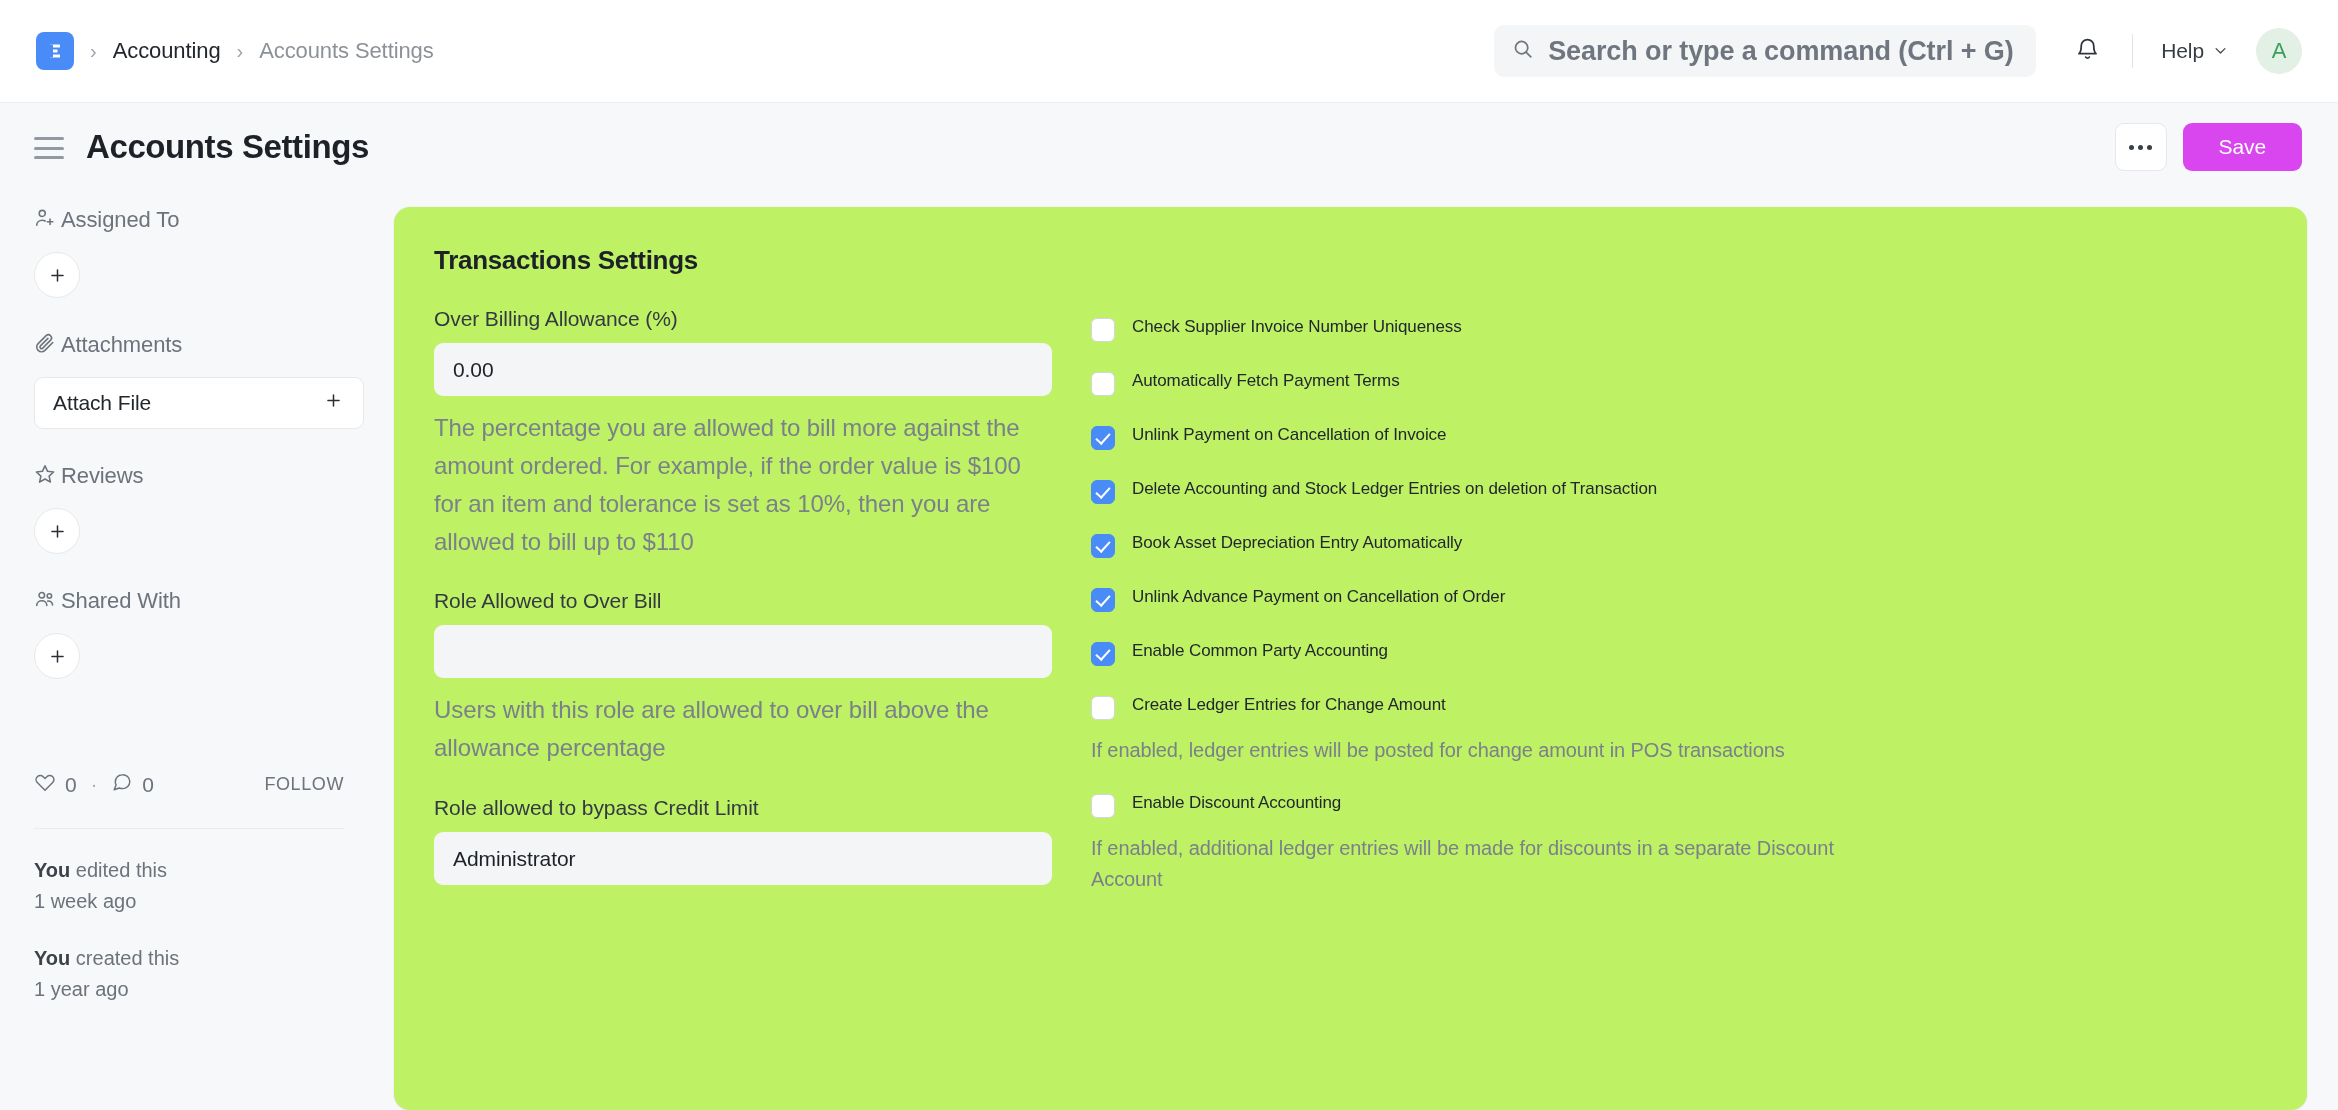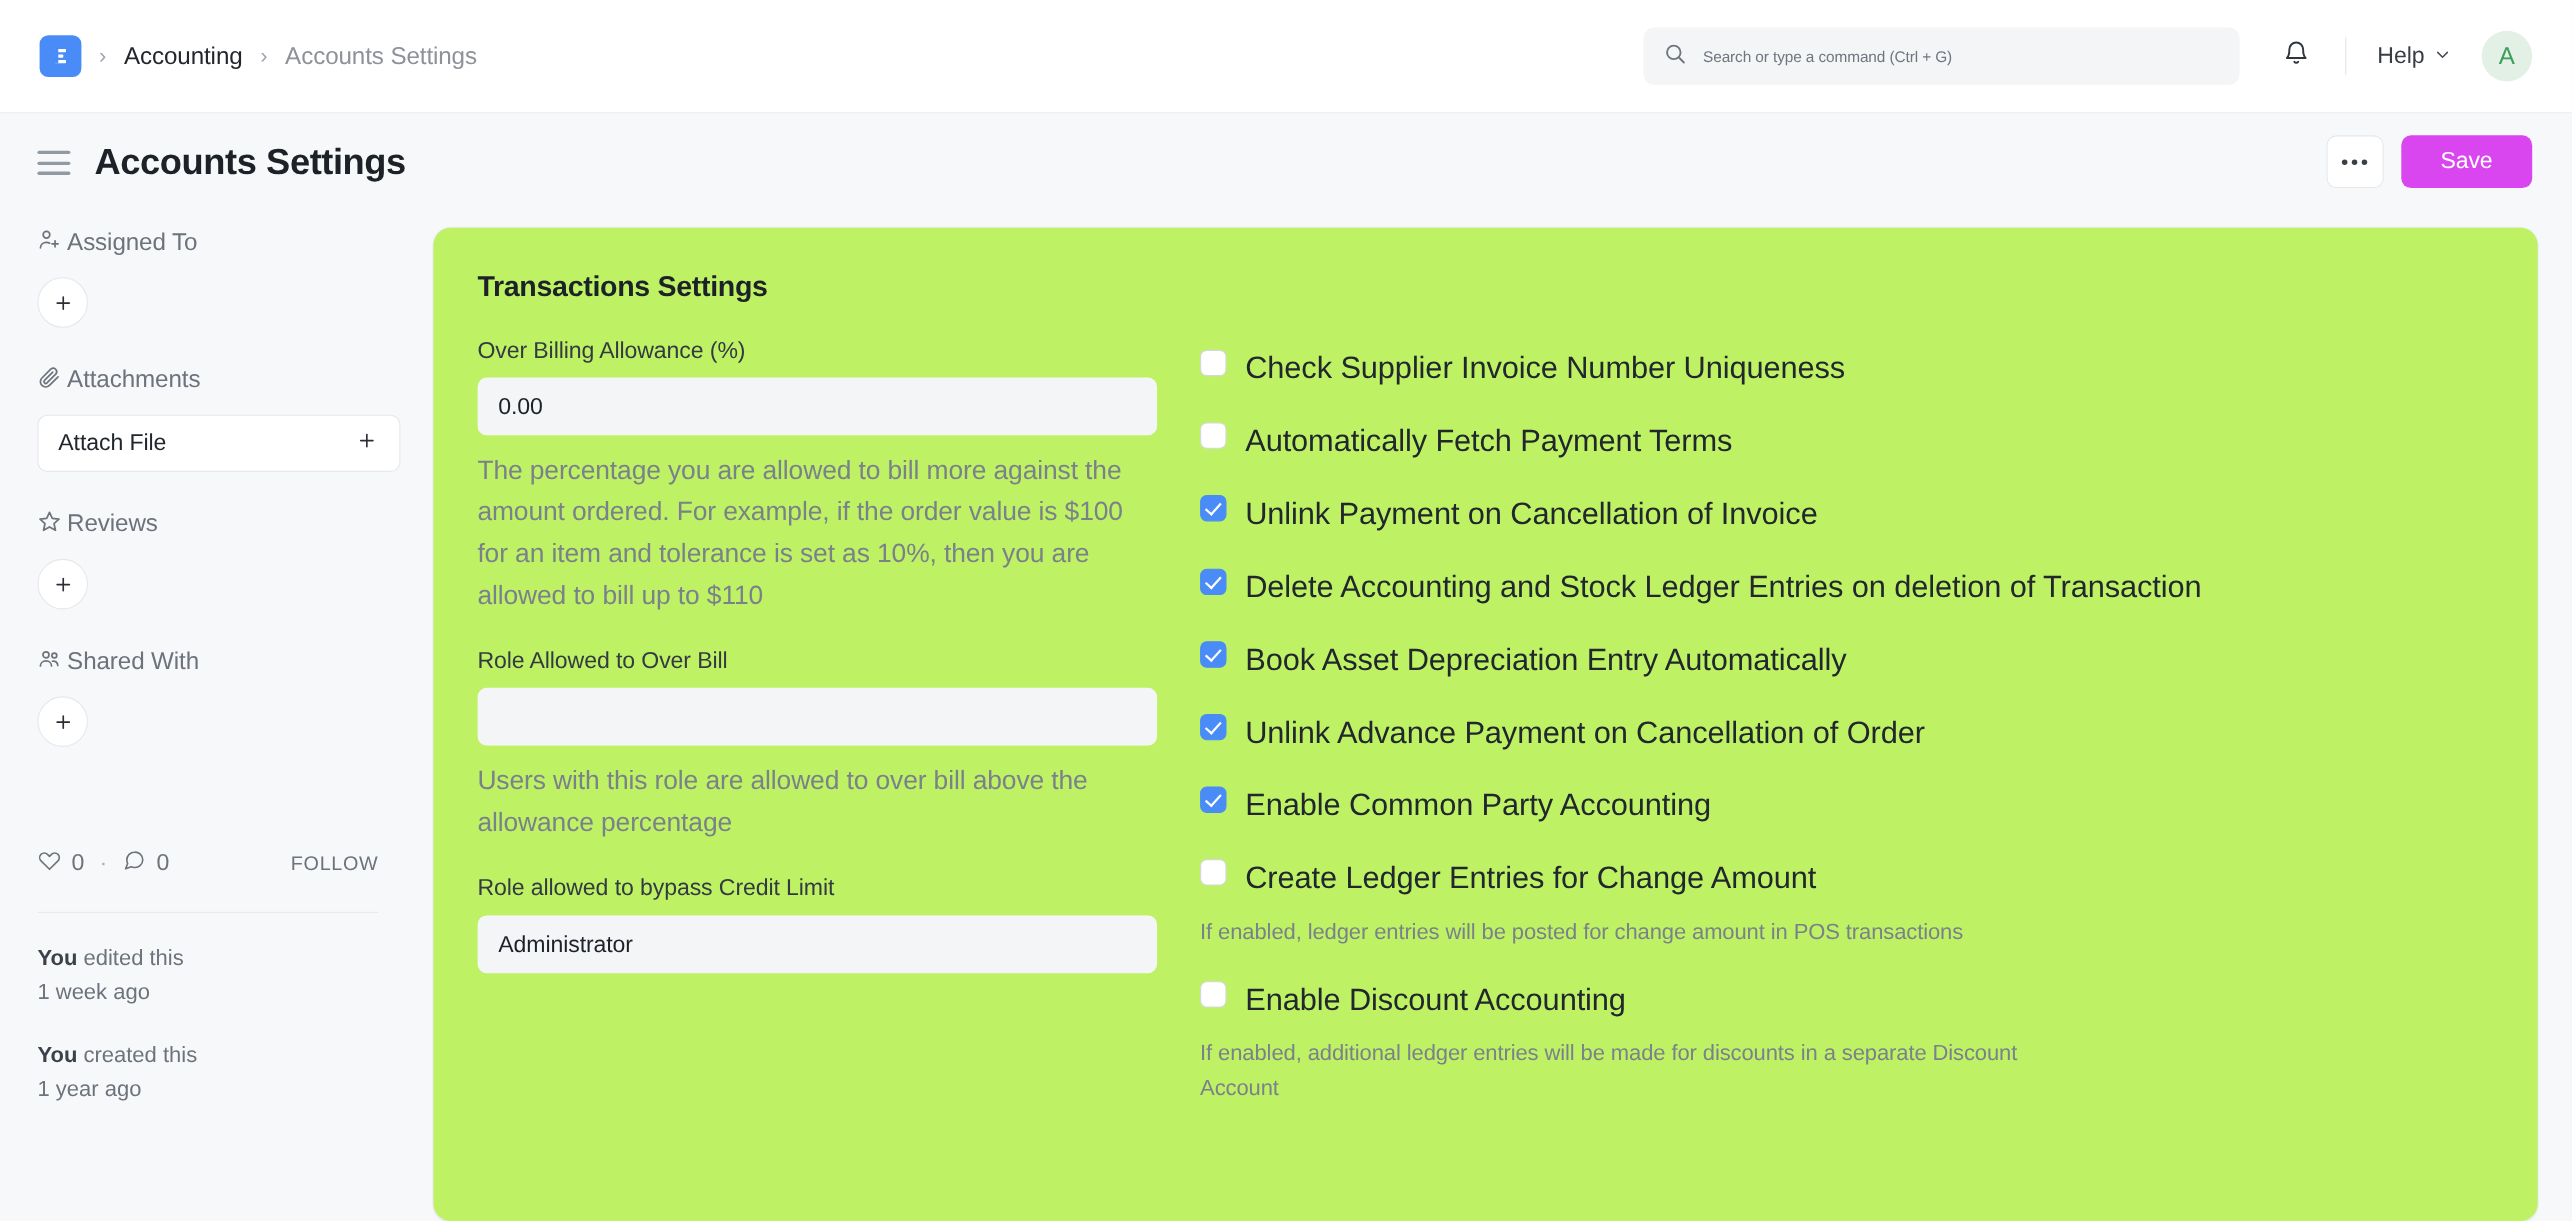--- a/index.html
+++ b/index.html
@@ -64,23 +64,23 @@
     background: #f4f5f6;
     border-radius: 10px;
     display: flex;
     align-items: center;
     padding: 0 18px;
     gap: 14px;
     cursor: text;
   }
   .search-box svg { flex-shrink: 0; }
   .search-placeholder {
-    font-size: 14px;
+    font-size: 27px;
     color: #6f7680;
-    font-weight: 400;
+    font-weight: 700;
     letter-spacing: -0.1px;
   }
   .bell-btn {
     margin-left: 34px;
     width: 34px; height: 34px;
     display: flex; align-items: center; justify-content: center;
     cursor: pointer;
   }
   .nav-divider {
     width: 1px; height: 34px;
@@ -291,21 +291,21 @@
   .cb-box.checked::after {
     content: "";
     position: absolute;
     left: 7px; top: 3px;
     width: 6px; height: 12px;
     border: solid #ffffff;
     border-width: 0 2.4px 2.4px 0;
     transform: rotate(42deg);
   }
   .cb-label {
-    font-size: 28px;
+    font-size: 17px;
     color: #22272e;
     font-weight: 400;
     letter-spacing: -0.1px;
     line-height: 1.4;
   }
   .cb-desc {
     font-size: 20px;
     color: #7a818a;
     line-height: 1.56;
     letter-spacing: -0.1px;

